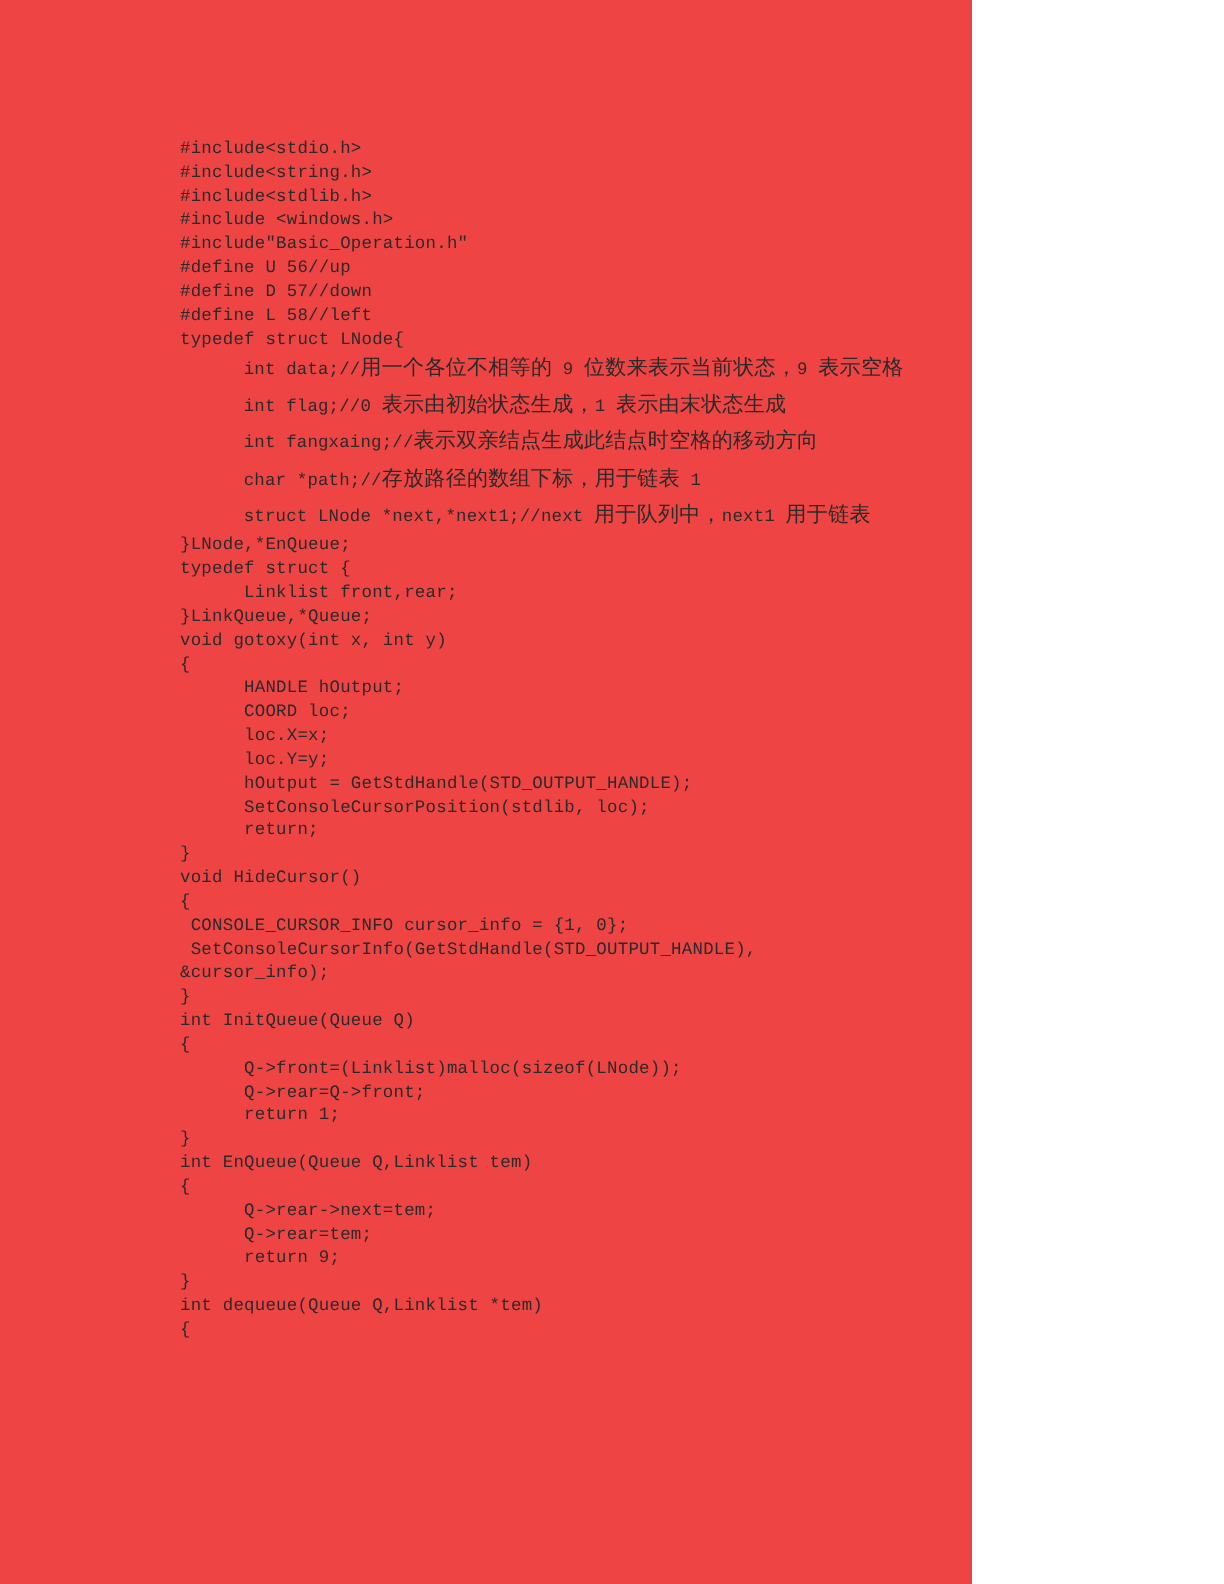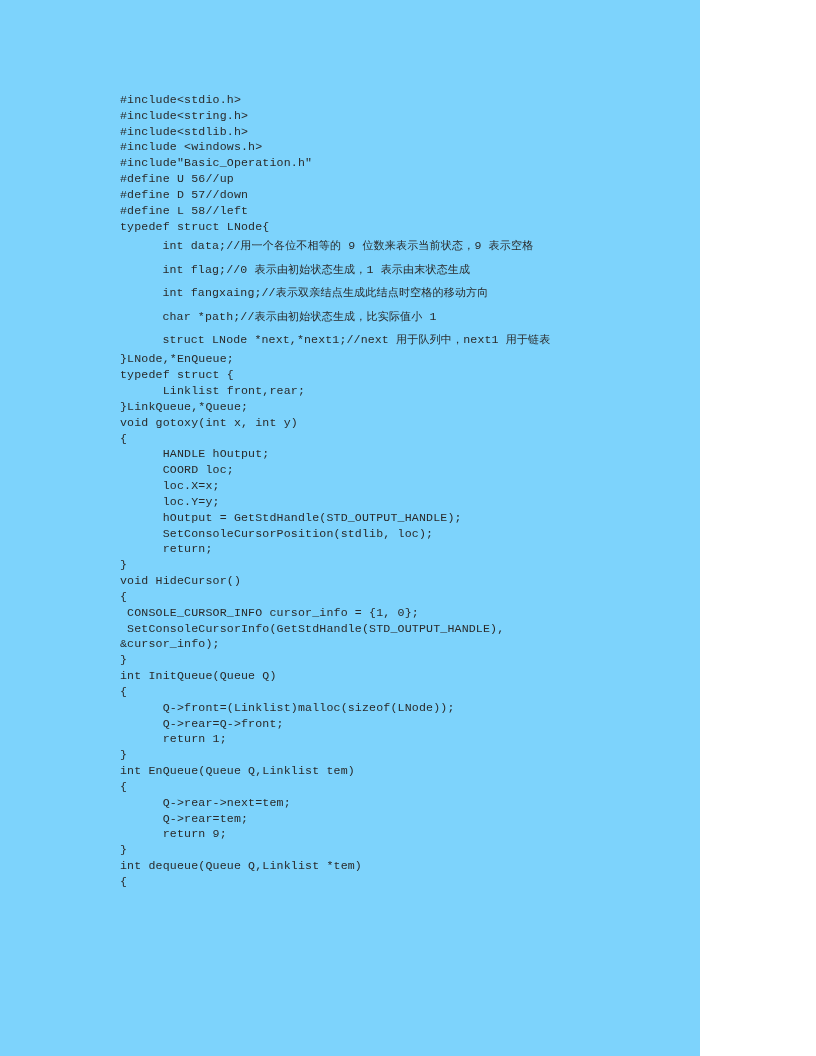--- a/index.html
+++ b/index.html
@@ -8,23 +8,23 @@
     background: #ffffff;
   }
   body {
     width: 816px;
     height: 1056px;
     overflow: hidden;
     font-family: "Liberation Mono", "DejaVu Sans Mono", monospace;
   }
   #page {
     position: relative;
-    width: 700px;
+    width: 648px;
     height: 1056px;
-    background: #7dd3fc;
+    background: #ef4444;
     box-sizing: border-box;
   }
   #code-block {
     position: absolute;
     left: 120px;
     top: 92px;
     width: 600px;
   }
   .code-line {
     font-family: "Liberation Mono", "DejaVu Sans Mono", monospace;
@@ -38,42 +38,42 @@
   
   .code-line.cjk {
     line-height: 23.4px;
     letter-spacing: 0.12px;
   }
   .code-line.blank {
     color: transparent;
   }
   .cjk .han {
     font-family: "DejaVu Sans", "Liberation Sans", sans-serif;
-    font-size: 11px;
+    font-size: 14px;
     letter-spacing: 0.2px;
   }
 </style>
 </head>
 <body>
 
 <div id="page">
   <div id="code-block">
       <div class="code-line">#include&lt;stdio.h&gt;</div>
       <div class="code-line">#include&lt;string.h&gt;</div>
       <div class="code-line">#include&lt;stdlib.h&gt;</div>
       <div class="code-line">#include &lt;windows.h&gt;</div>
       <div class="code-line">#include"Basic_Operation.h"</div>
       <div class="code-line">#define U 56//up</div>
       <div class="code-line">#define D 57//down</div>
       <div class="code-line">#define L 58//left</div>
       <div class="code-line">typedef struct LNode{</div>
       <div class="code-line cjk">      int data;//<span class="han">用一个各位不相等的</span> 9 <span class="han">位数来表示当前状态，</span>9 <span class="han">表示空格</span></div>
       <div class="code-line cjk">      int flag;//0 <span class="han">表示由初始状态生成，</span>1 <span class="han">表示由末状态生成</span></div>
       <div class="code-line cjk">      int fangxaing;//<span class="han">表示双亲结点生成此结点时空格的移动方向</span></div>
-      <div class="code-line cjk">      char *path;//<span class="han">表示由初始状态生成，比实际值小</span> 1</div>
+      <div class="code-line cjk">      char *path;//<span class="han">存放路径的数组下标，用于链表</span> 1</div>
       <div class="code-line cjk">      struct LNode *next,*next1;//next <span class="han">用于队列中，</span>next1 <span class="han">用于链表</span></div>
       <div class="code-line">}LNode,*EnQueue;</div>
       <div class="code-line">typedef struct {</div>
       <div class="code-line">      Linklist front,rear;</div>
       <div class="code-line">}LinkQueue,*Queue;</div>
       <div class="code-line blank"></div>
       <div class="code-line">void gotoxy(int x, int y)</div>
       <div class="code-line">{</div>
       <div class="code-line">      HANDLE hOutput;</div>
       <div class="code-line">      COORD loc;</div>

